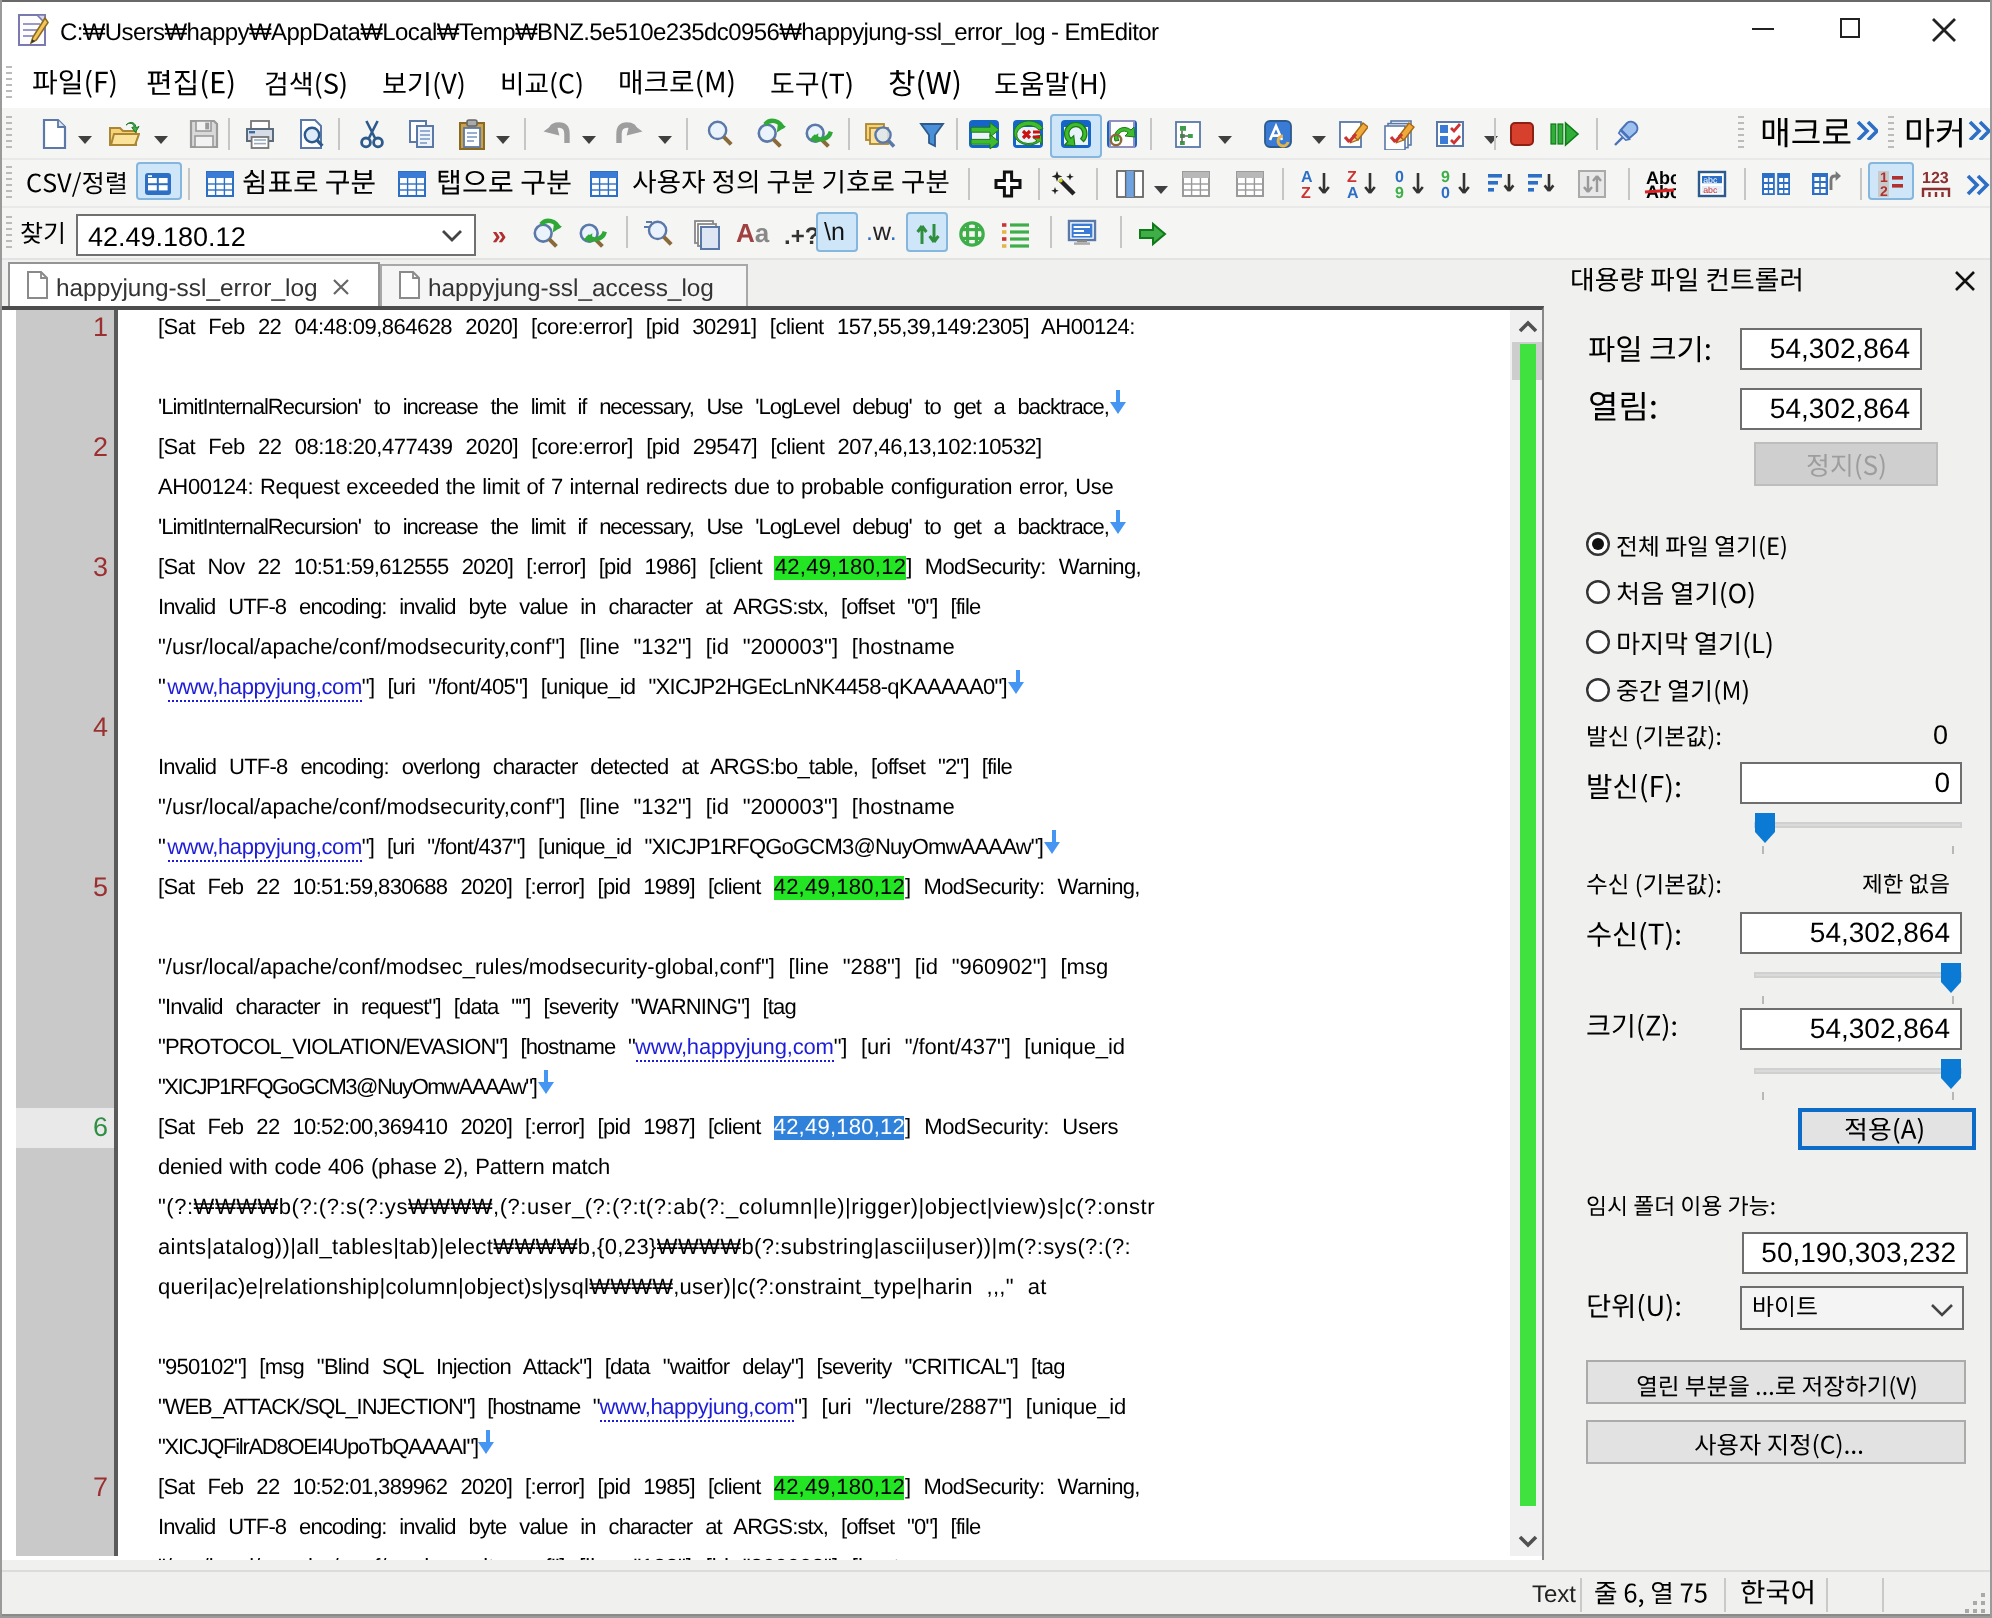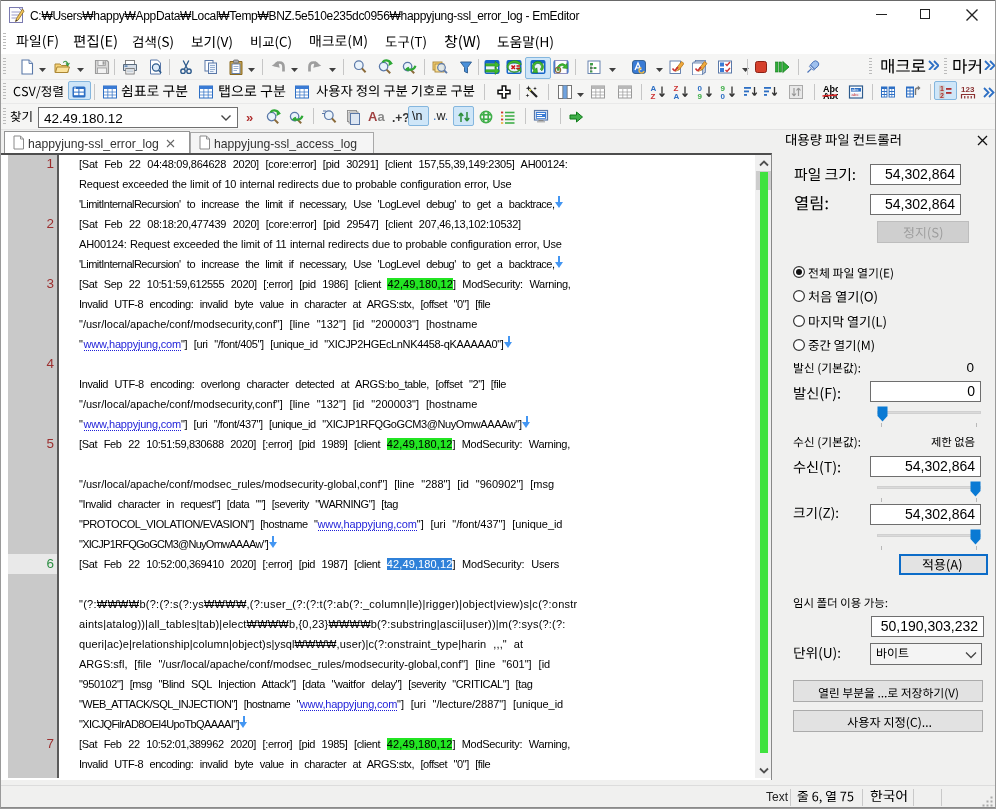--- a/index.html
+++ b/index.html
@@ -579,42 +579,41 @@
 <svg class="abs" style="left:197px;top:135px" width="15" height="15" viewBox="0 0 15 15">
     <path d="M3 1 h6.5 l3 3 V14 H3 z" fill="#fff" stroke="#8a8a8a" stroke-width="1"></path>
     <path d="M9.5 1 v3 h3" fill="none" stroke="#8a8a8a" stroke-width="0.9"></path>
   </svg>
 <div class="abs" style="left:214px;top:137px;font-size:12.2px;color:#333">happyjung-ssl_access_log</div>
 <div id="ed" class="abs" style="left:0;top:153px;width:772px;height:631px;background:#fff;border-top:2px solid #4d4d4d;border-left:1px solid #888;border-right:1px solid #888;overflow:hidden">
 <div class="abs" style="left:7px;top:0;width:49px;height:623px;background:#c9c9c9"></div>
 <div class="abs" style="left:56px;top:0;width:2px;height:623px;background:#5a5a5a"></div>
 <div class="abs" style="left:7px;top:399px;width:49px;height:20px;background:#e9e9e9"></div>
 <div class="row" id="row1" style="top:-1px"><span id="r1s0" class="t" style="letter-spacing:-0.254px">[Sat Feb 22 04:48:09,864628 2020] [core:error] [pid 30291] [client 157,55,39,149:2305] AH00124:</span></div>
-<div class="row" id="row2" style="top:19px"><span id="r2s0" class="t" style="letter-spacing:-0.169px;word-spacing:0.5px">Request exceeded the limit of 10 internal redirects due to probable configuration error, Use</span></div>
 <div class="row" id="row3" style="top:39px"><span id="r3s0" class="t" style="letter-spacing:-0.506px">'LimitInternalRecursion' to increase the limit if necessary, Use 'LogLevel debug' to get a backtrace,</span><span id="r3s1" class="arw2"></span></div>
 <div class="row" id="row4" style="top:59px"><span id="r4s0" class="t" style="letter-spacing:-0.249px">[Sat Feb 22 08:18:20,477439 2020] [core:error] [pid 29547] [client 207,46,13,102:10532]</span></div>
-<div class="row" id="row5" style="top:79px"><span id="r5s0" class="t" style="letter-spacing:-0.167px;word-spacing:0.5px">AH00124: Request exceeded the limit of 11 internal redirects due to probable configuration error, Use</span></div>
+<div class="row" id="row5" style="top:79px"><span id="r5s0" class="t" style="letter-spacing:-0.167px;word-spacing:0.5px">AH00124: Request exceeded the limit of 7 internal redirects due to probable configuration error, Use</span></div>
 <div class="row" id="row6" style="top:99px"><span id="r6s0" class="t" style="letter-spacing:-0.506px">'LimitInternalRecursion' to increase the limit if necessary, Use 'LogLevel debug' to get a backtrace,</span><span id="r6s1" class="arw2"></span></div>
-<div class="row" id="row7" style="top:119px"><span id="r7s0" class="t" style="letter-spacing:-0.341px">[Sat Sep 22 10:51:59,612555 2020] [:error] [pid 1986] [client </span><span id="r7s1" class="hl" style="letter-spacing:0.117px">42,49,180,12</span><span id="r7s2" class="t" style="letter-spacing:-0.309px">] ModSecurity: Warning,</span></div>
+<div class="row" id="row7" style="top:119px"><span id="r7s0" class="t" style="letter-spacing:-0.341px">[Sat Nov 22 10:51:59,612555 2020] [:error] [pid 1986] [client </span><span id="r7s1" class="hl" style="letter-spacing:0.117px">42,49,180,12</span><span id="r7s2" class="t" style="letter-spacing:-0.309px">] ModSecurity: Warning,</span></div>
 <div class="row" id="row8" style="top:139px"><span id="r8s0" class="t" style="letter-spacing:-0.44px">Invalid UTF-8 encoding: invalid byte value in character at ARGS:stx, [offset "0"] [file</span></div>
 <div class="row" id="row9" style="top:159px"><span id="r9s0" class="t" style="letter-spacing:0.011px">"/usr/local/apache/conf/modsecurity,conf"] [line "132"] [id "200003"] [hostname</span></div>
 <div class="row" id="row10" style="top:179px"><span id="r10s0" class="t" style="letter-spacing:0.672px">"</span><span id="r10s1" class="lnk" style="letter-spacing:-0.21px">www,happyjung,com</span><span id="r10s2" class="t" style="letter-spacing:-0.337px">"] [uri "/font/405"] [unique_id "XICJP2HGEcLnNK4458-qKAAAAA0"]</span><span id="r10s3" class="arw2"></span></div>
 <div class="row" id="row12" style="top:219px"><span id="r12s0" class="t" style="letter-spacing:-0.391px">Invalid UTF-8 encoding: overlong character detected at ARGS:bo_table, [offset "2"] [file</span></div>
 <div class="row" id="row13" style="top:239px"><span id="r13s0" class="t" style="letter-spacing:0.011px">"/usr/local/apache/conf/modsecurity,conf"] [line "132"] [id "200003"] [hostname</span></div>
 <div class="row" id="row14" style="top:259px"><span id="r14s0" class="t" style="letter-spacing:0.672px">"</span><span id="r14s1" class="lnk" style="letter-spacing:-0.21px">www,happyjung,com</span><span id="r14s2" class="t" style="letter-spacing:-0.4px">"] [uri "/font/437"] [unique_id "XICJP1RFQGoGCM3@NuyOmwAAAAw"]</span><span id="r14s3" class="arw2"></span></div>
 <div class="row" id="row15" style="top:279px"><span id="r15s0" class="t" style="letter-spacing:-0.341px">[Sat Feb 22 10:51:59,830688 2020] [:error] [pid 1989] [client </span><span id="r15s1" class="hl" style="letter-spacing:0.117px">42,49,180,12</span><span id="r15s2" class="t" style="letter-spacing:-0.309px">] ModSecurity: Warning,</span></div>
 <div class="row" id="row17" style="top:319px"><span id="r17s0" class="t" style="letter-spacing:-0.003px">"/usr/local/apache/conf/modsec_rules/modsecurity-global,conf"] [line "288"] [id "960902"] [msg</span></div>
 <div class="row" id="row18" style="top:339px"><span id="r18s0" class="t" style="letter-spacing:-0.417px">"Invalid character in request"] [data ""] [severity "WARNING"] [tag</span></div>
 <div class="row" id="row19" style="top:359px"><span id="r19s0" class="t" style="letter-spacing:-0.439px">"PROTOCOL_VIOLATION/EVASION"] [hostname "</span><span id="r19s1" class="lnk" style="letter-spacing:-0.093px">www,happyjung,com</span><span id="r19s2" class="t" style="letter-spacing:-0.054px">"] [uri "/font/437"] [unique_id</span></div>
 <div class="row" id="row20" style="top:379px"><span id="r20s0" class="t" style="letter-spacing:-0.739px">"XICJP1RFQGoGCM3@NuyOmwAAAAw"]</span><span id="r20s1" class="arw2"></span></div>
 <div class="row" id="row21" style="top:399px"><span id="r21s0" class="t" style="letter-spacing:-0.341px">[Sat Feb 22 10:52:00,369410 2020] [:error] [pid 1987] [client </span><span id="r21s1" class="sel" style="letter-spacing:0.117px">42,49,180,12</span><span id="r21s2" class="t" style="letter-spacing:-0.15px">] ModSecurity: Users</span></div>
+<div class="row" id="row22" style="top:419px"><span id="r22s0" class="t" style="letter-spacing:-0.123px;word-spacing:0.5px">denied with code 406 (phase 2), Pattern match</span></div>
 <div class="row" id="row23" style="top:439px"><span id="r23s0" class="t" style="letter-spacing:0.265px">"(?:₩₩₩₩b(?:(?:s(?:ys₩₩₩₩,(?:user_(?:(?:t(?:ab(?:_column|le)|rigger)|object|view)s|c(?:onstr</span></div>
 <div class="row" id="row24" style="top:459px"><span id="r24s0" class="t" style="letter-spacing:0.194px">aints|atalog))|all_tables|tab)|elect₩₩₩₩b,{0,23}₩₩₩₩b(?:substring|ascii|user))|m(?:sys(?:(?:</span></div>
 <div class="row" id="row25" style="top:479px"><span id="r25s0" class="t" style="letter-spacing:0.128px">queri|ac)e|relationship|column|object)s|ysql₩₩₩₩,user)|c(?:onstraint_type|harin ,,," at</span></div>
-<div class="row" id="row26" style="top:499px"><span id="r26s0" class="t" style="letter-spacing:0.02px">ARGS:sfl, [file "/usr/local/apache/conf/modsec_rules/modsecurity-global,conf"] [line "601"] [id</span></div>
 <div class="row" id="row27" style="top:519px"><span id="r27s0" class="t" style="letter-spacing:-0.379px">"950102"] [msg "Blind SQL Injection Attack"] [data "waitfor delay"] [severity "CRITICAL"] [tag</span></div>
 <div class="row" id="row28" style="top:539px"><span id="r28s0" class="t" style="letter-spacing:-0.545px">"WEB_ATTACK/SQL_INJECTION"] [hostname "</span><span id="r28s1" class="lnk" style="letter-spacing:-0.21px">www,happyjung,com</span><span id="r28s2" class="t" style="letter-spacing:-0.058px">"] [uri "/lecture/2887"] [unique_id</span></div>
 <div class="row" id="row29" style="top:559px"><span id="r29s0" class="t" style="letter-spacing:-0.635px">"XICJQFilrAD8OEI4UpoTbQAAAAI"]</span><span id="r29s1" class="arw2"></span></div>
 <div class="row" id="row30" style="top:579px"><span id="r30s0" class="t" style="letter-spacing:-0.341px">[Sat Feb 22 10:52:01,389962 2020] [:error] [pid 1985] [client </span><span id="r30s1" class="hl" style="letter-spacing:0.117px">42,49,180,12</span><span id="r30s2" class="t" style="letter-spacing:-0.309px">] ModSecurity: Warning,</span></div>
 <div class="row" id="row31" style="top:599px"><span id="r31s0" class="t" style="letter-spacing:-0.44px">Invalid UTF-8 encoding: invalid byte value in character at ARGS:stx, [offset "0"] [file</span></div>
 <div class="row" id="row32" style="top:619px"><span id="r32s0" class="t" style="letter-spacing:0.011px">"/usr/local/apache/conf/modsecurity,conf"] [line "132"] [id "200003"] [hostname</span></div>
 <div class="ln" style="left:7px;top:-1px;color:#9c2f2f">1</div>
 <div class="ln" style="left:7px;top:59px;color:#9c2f2f">2</div>
 <div class="ln" style="left:7px;top:119px;color:#9c2f2f">3</div>
 <div class="ln" style="left:7px;top:199px;color:#9c2f2f">4</div>

